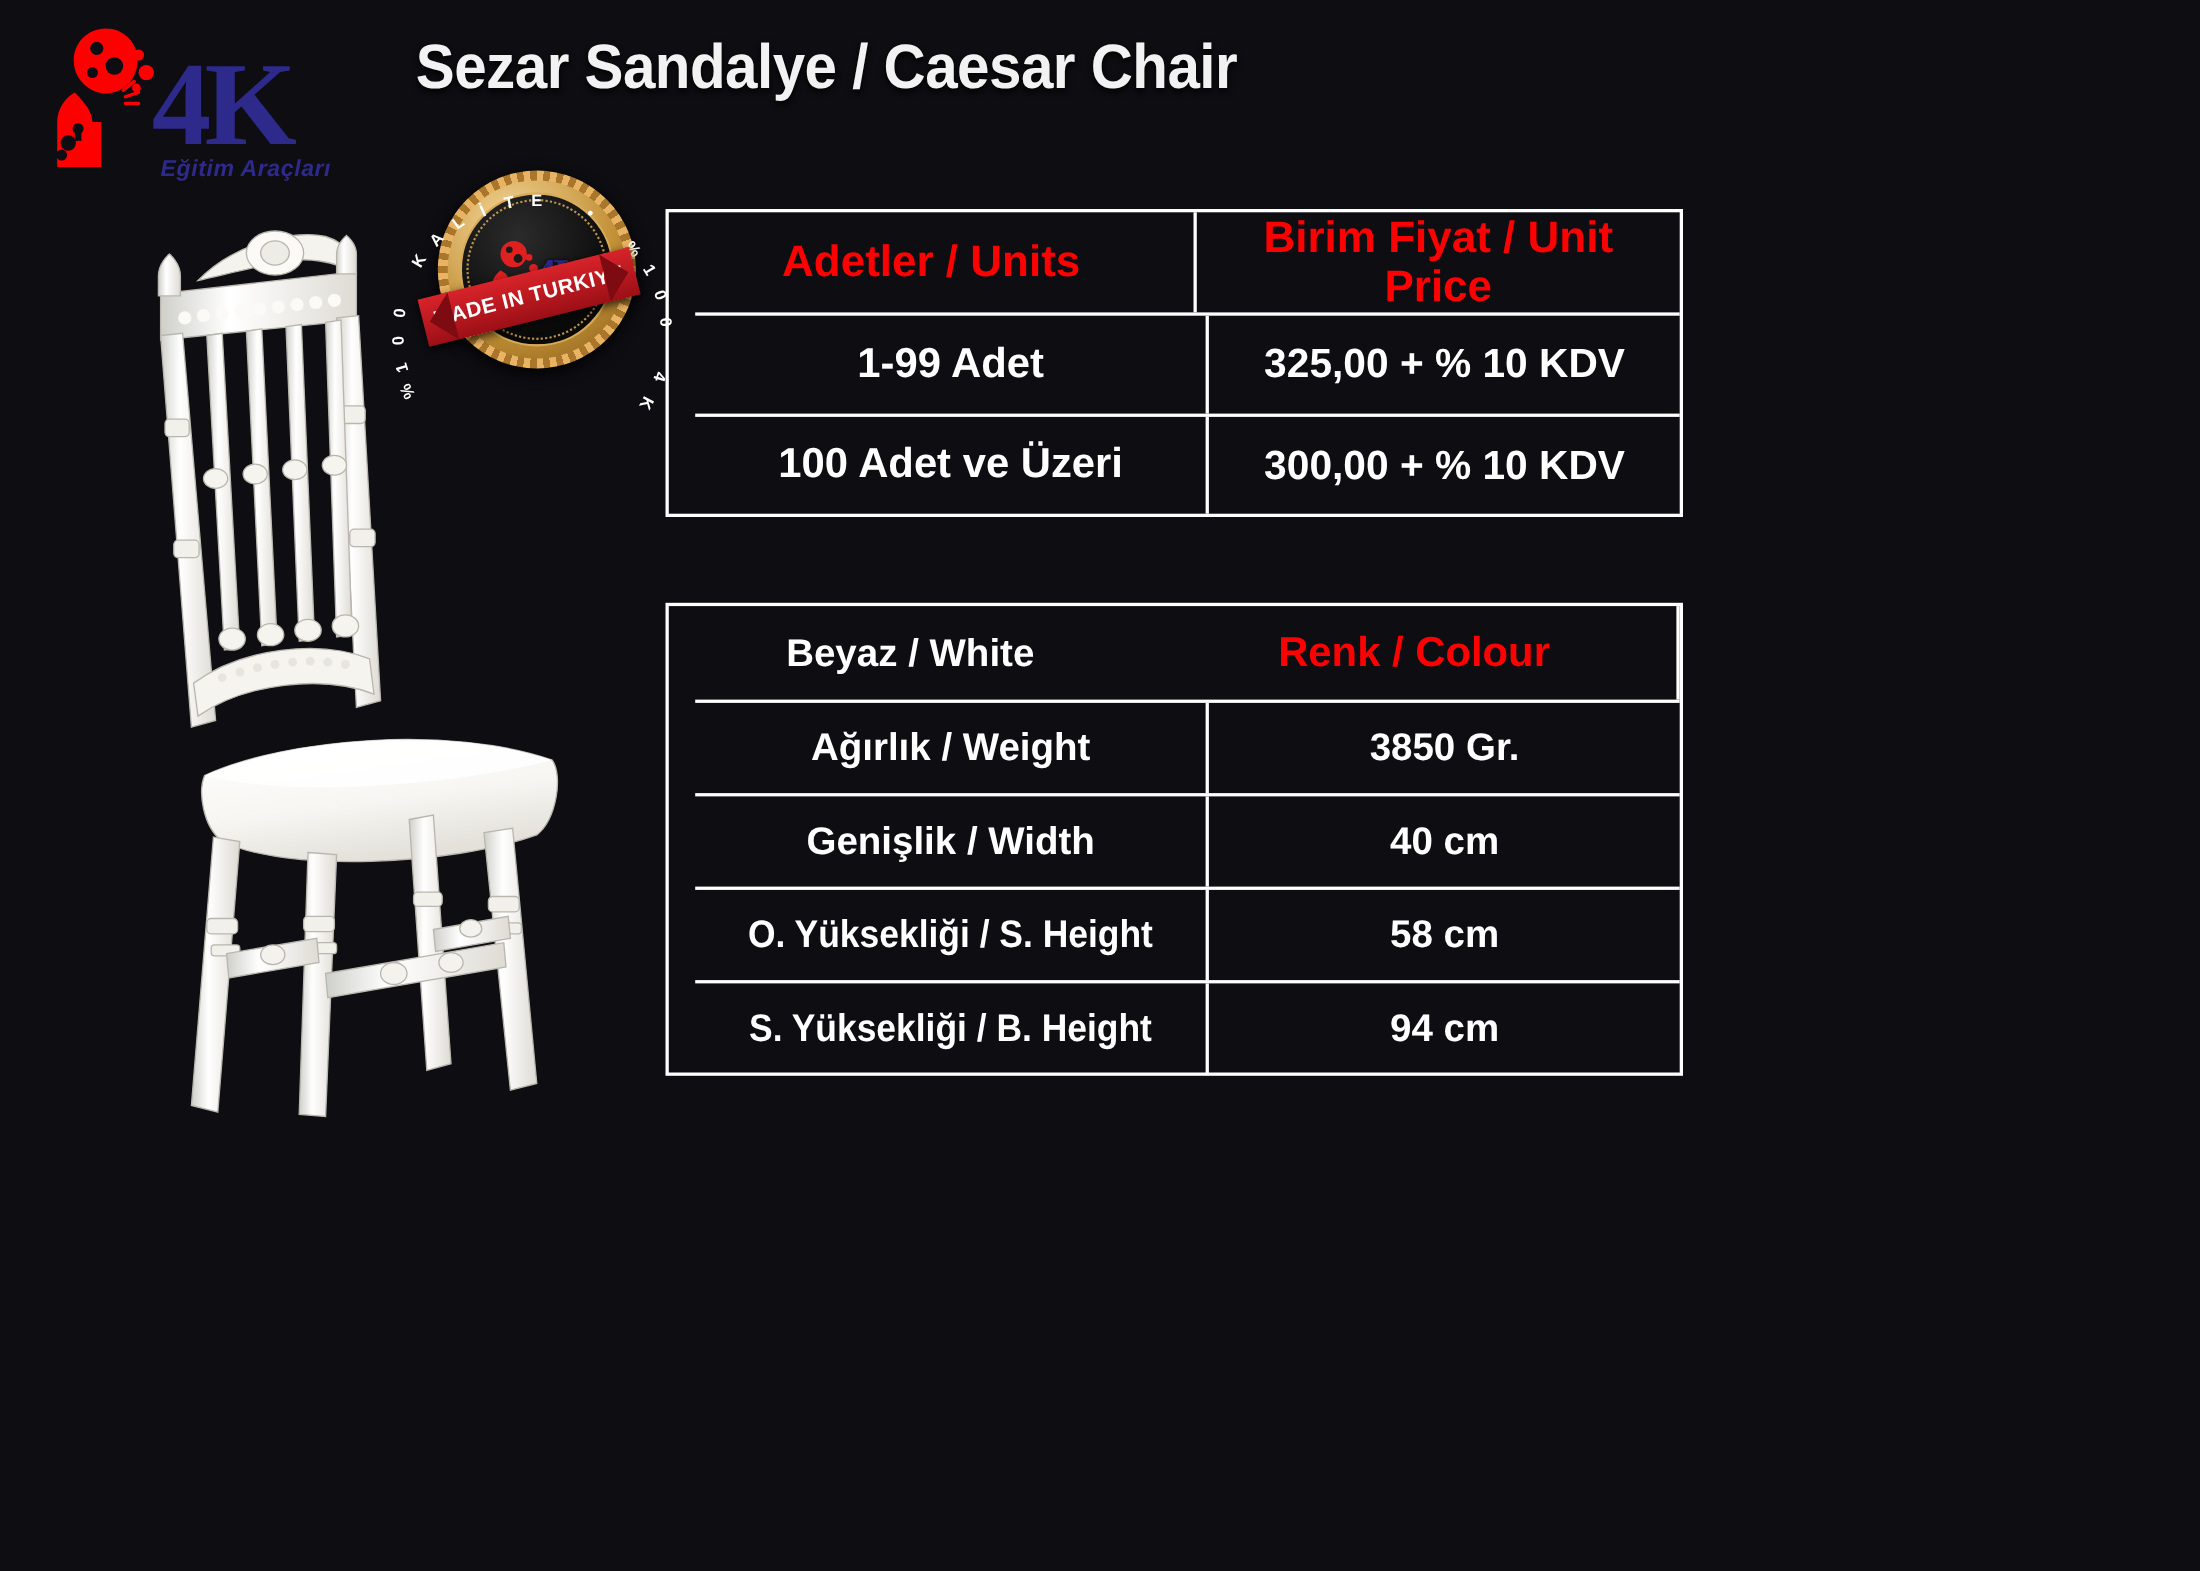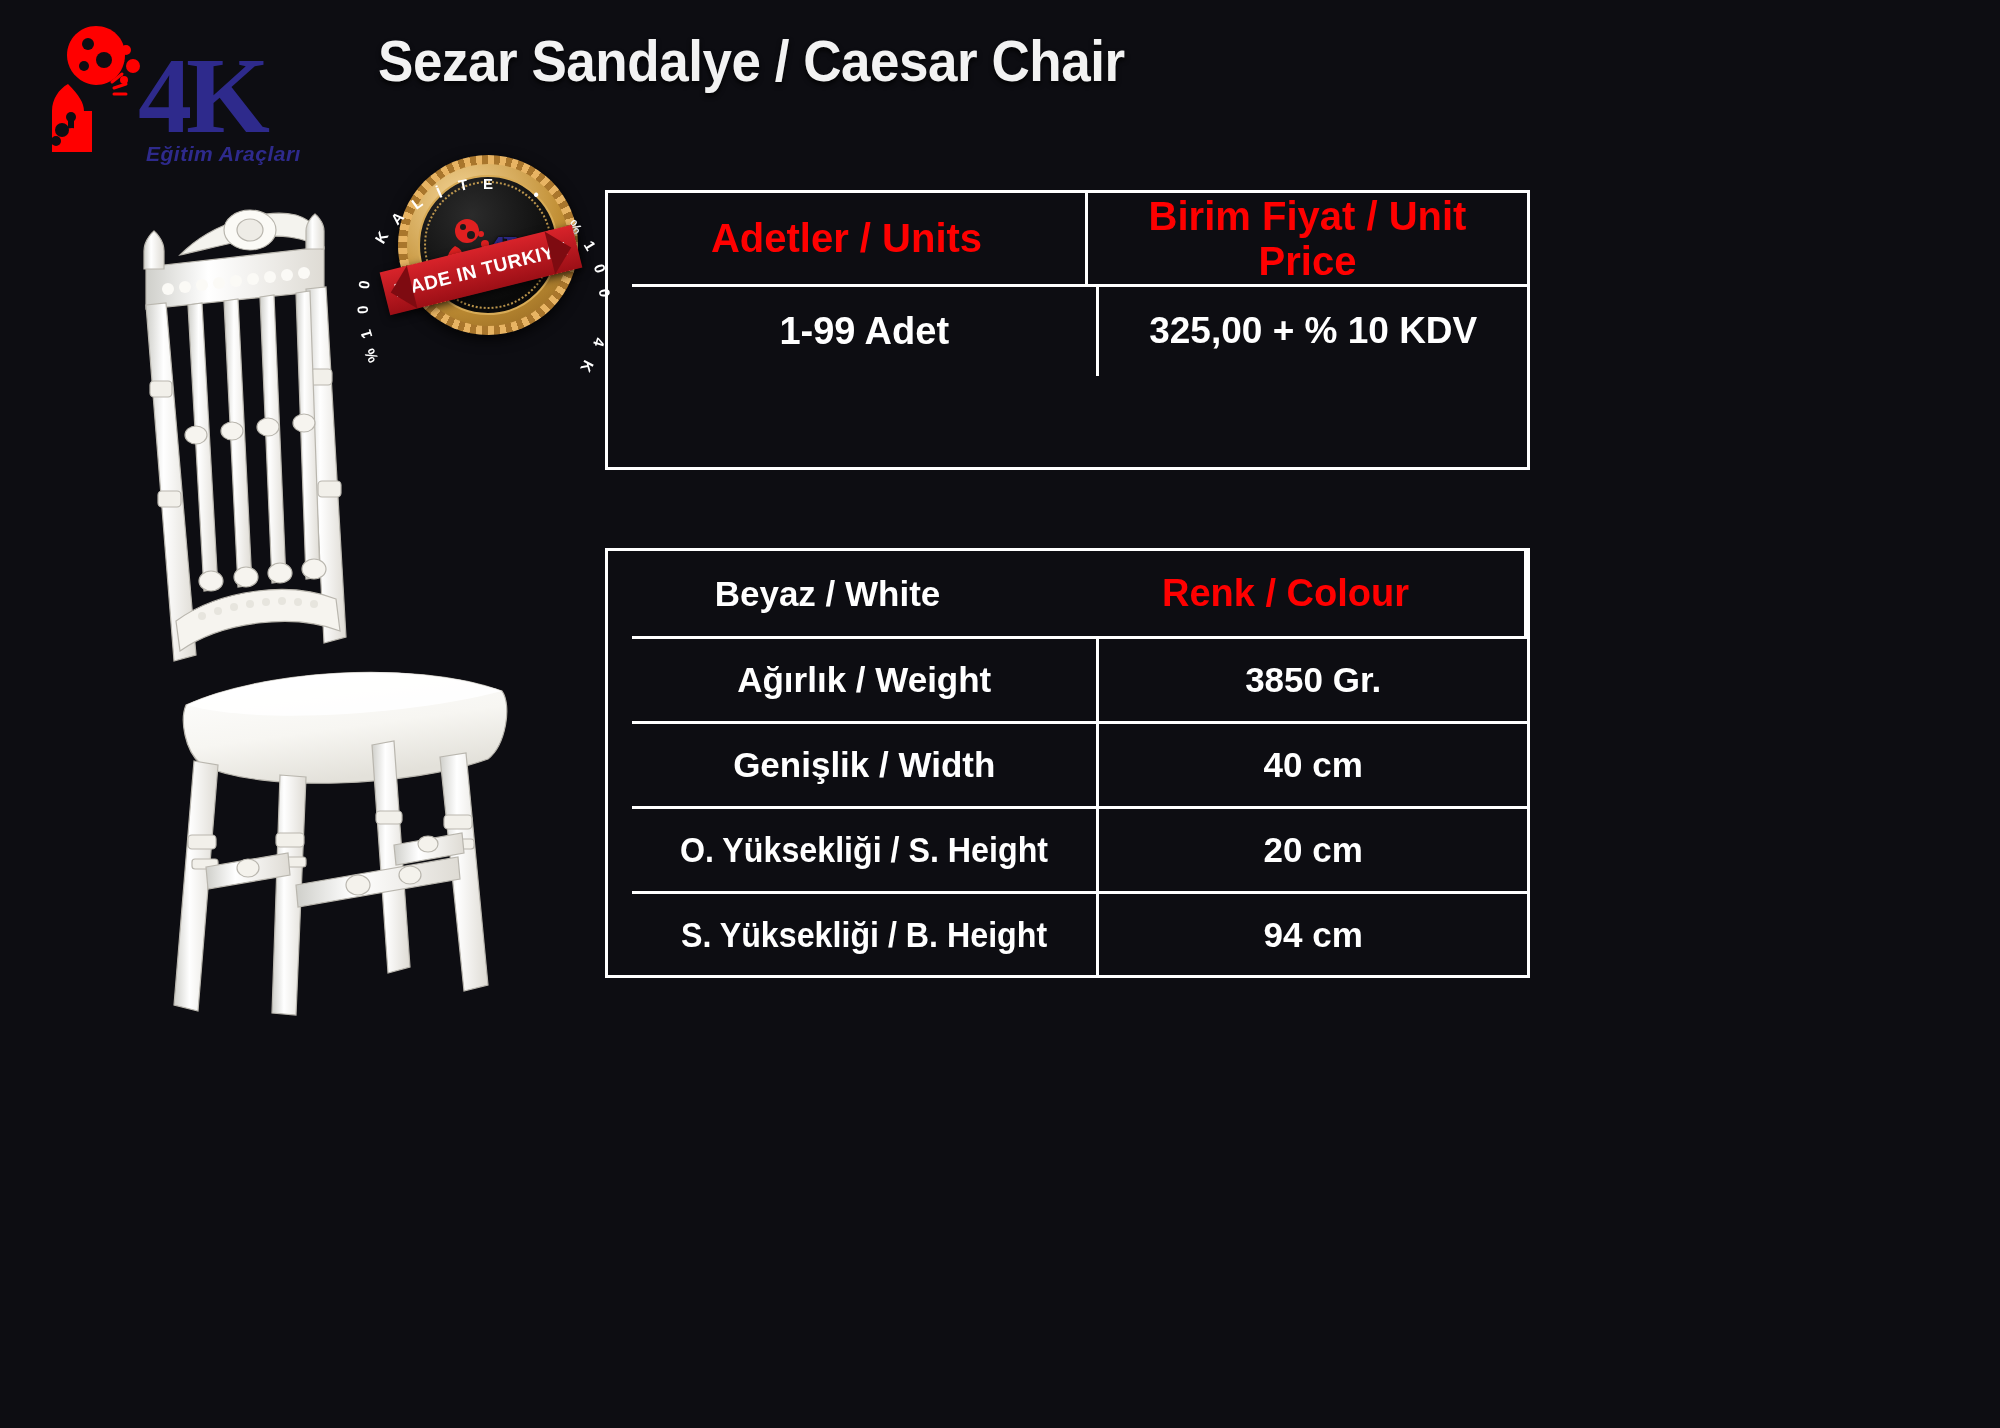--- a/index.html
+++ b/index.html
@@ -301,20 +301,28 @@
       </div>
     </div>
     <div class="trow">
       <div class="cell left">
         <span class="val-white">1-99 Adet</span>
       </div>
       <div class="cell right">
         <span class="val-white price">325,00 + % 10 KDV</span>
       </div>
     </div>
+    <div class="trow">
+      <div class="cell left">
+        <span class="val-white">100 Adet ve Üzeri</span>
+      </div>
+      <div class="cell right">
+        <span class="val-white price">300,00 + % 10 KDV</span>
+      </div>
+    </div>
   </div>
 
   <div class="tbl" id="table-specs">
     <div class="trow">
       <div class="cell right">
         <span class="val-white">Beyaz / White</span>
       </div>
       <div class="cell left">
         <span class="hdr-red">Renk / Colour</span>
       </div>
@@ -333,21 +341,21 @@
       </div>
       <div class="cell right">
         <span class="val-white">40 cm</span>
       </div>
     </div>
     <div class="trow">
       <div class="cell left">
         <span class="lbl cond">O. Yüksekliği / S. Height</span>
       </div>
       <div class="cell right">
-        <span class="val-white">20 cm</span>
+        <span class="val-white">58 cm</span>
       </div>
     </div>
     <div class="trow">
       <div class="cell left">
         <span class="lbl cond">S. Yüksekliği / B. Height</span>
       </div>
       <div class="cell right">
         <span class="val-white">94 cm</span>
       </div>
     </div>

